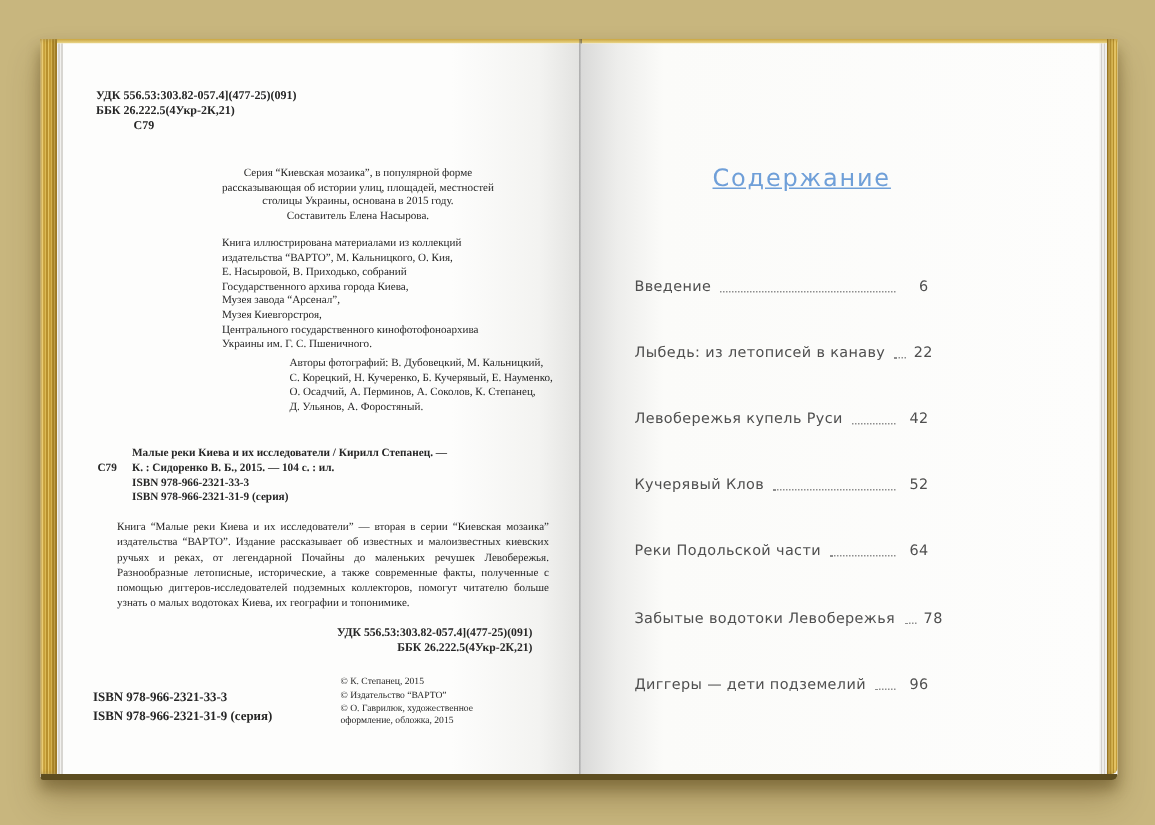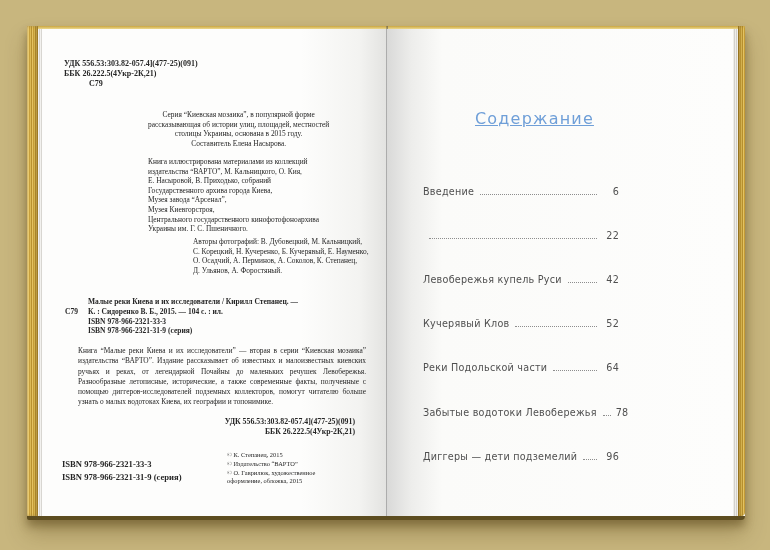--- a/index.html
+++ b/index.html
@@ -153,20 +153,21 @@
       <div class="toc-title">Содержание</div>
       <div class="toc-list">
   <div class="toc-row">
     <span class="toc-label">Введение</span>
     <span class="toc-dots"></span>
     <span class="toc-num">6</span>
   </div>
 
 
   <div class="toc-row">
+    <span class="toc-label">Лыбедь: из летописей в канаву</span>
     <span class="toc-dots"></span>
     <span class="toc-num">22</span>
   </div>
 
   <div class="toc-row">
     <span class="toc-label">Левобережья купель Руси</span>
     <span class="toc-dots"></span>
     <span class="toc-num">42</span>
   </div>
 

